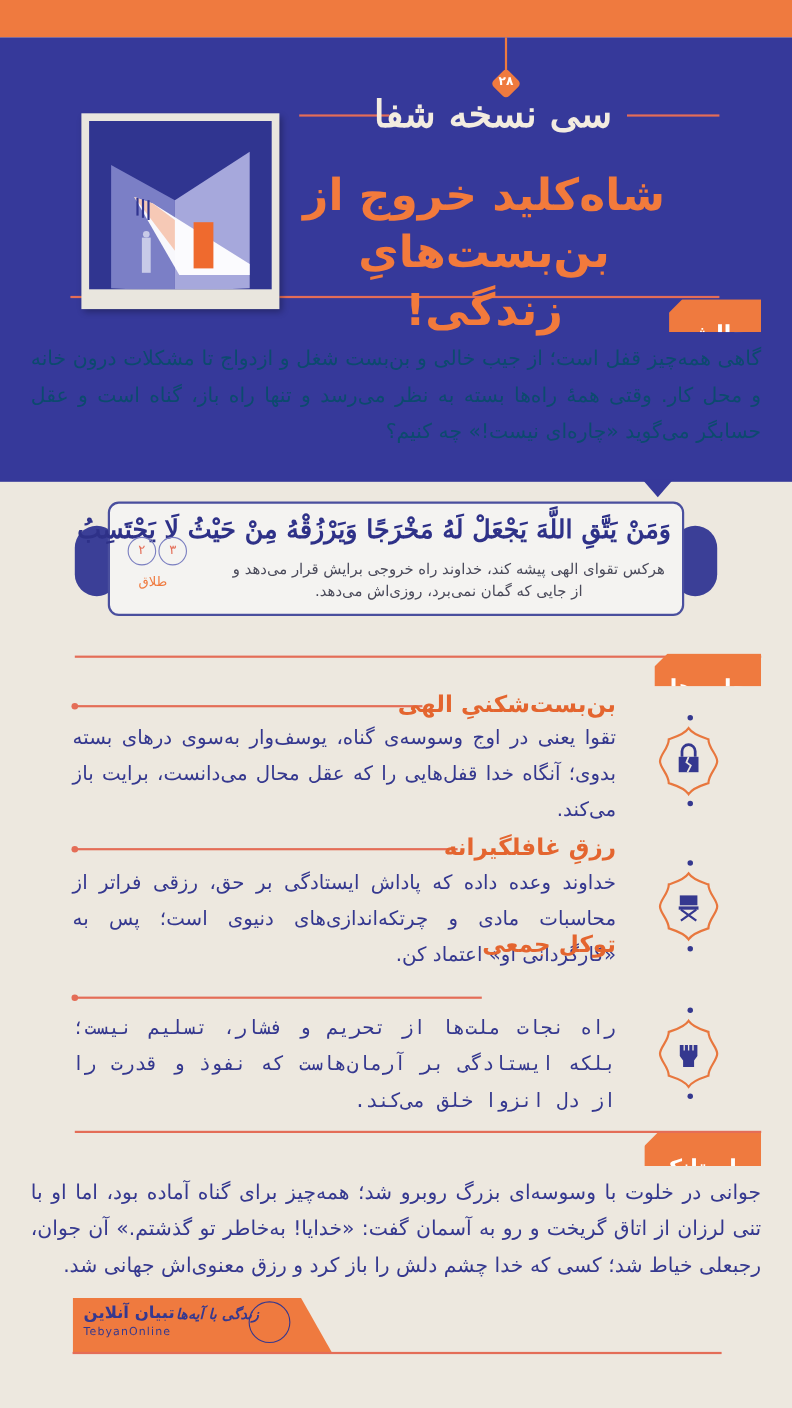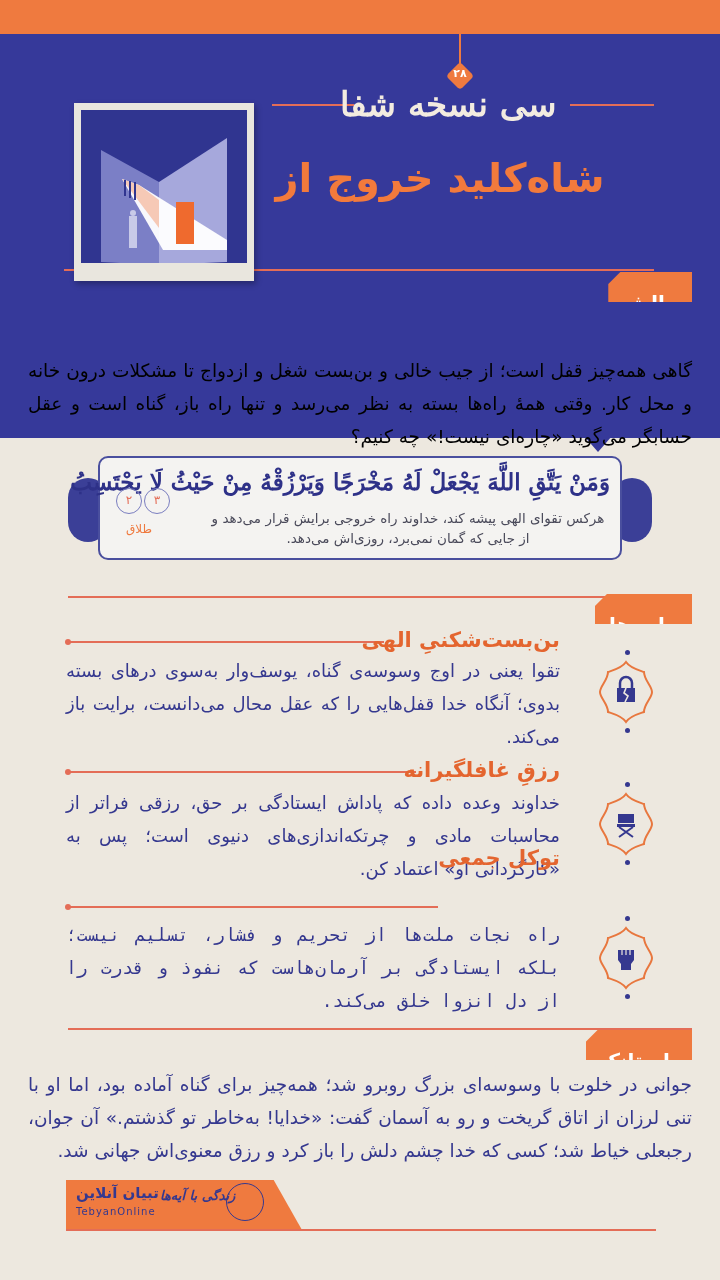--- a/index.html
+++ b/index.html
@@ -48,21 +48,21 @@
   .bottom-line { position: absolute; top: 269px; height: 2px; background: #e46d57; }
   .section-tab {
     position: absolute; right: 28px; height: 30px;
     background: #ef7a3f; color: #fff; font-size: 20px; font-weight: bold;
     padding: 16px 12px 0 14px; line-height: 30px;
     clip-path: polygon(12px 0, 100% 0, 100% 100%, 0 100%, 0 40%);
   }
   .section-line { position: absolute; left: 68px; right: 28px; height: 2px; background: #e46d57; }
   .challenge-text {
     position: absolute; right: 28px; top: 310px; width: 664px;
-    color: #000000; font-size: 18.5px; line-height: 33px; text-align: justify; margin-top: 44px;
+    color: #0c4a6e; font-size: 18.5px; line-height: 33px; text-align: justify;
   }
   .verse-box {
     position: absolute; left: 98px; top: 456px; width: 524px; height: 104px;
     background: #f4f3f1; border: 2px solid #4a4f9e; border-radius: 10px;
   }
   .verse-wing {
     position: absolute; top: 478px; width: 40px; height: 64px; background: #3b3f97;
     border-radius: 20px;
   }
   .verse-arabic {
@@ -134,20 +134,21 @@
       <rect x="53" y="72" width="2" height="18" fill="#303590"></rect>
       <rect x="95" y="92" width="18" height="42" fill="#ef6a2e"></rect>
       <rect x="48" y="106" width="8" height="32" fill="#c8cae8"></rect>
       <circle cx="52" cy="103" r="3" fill="#c8cae8"></circle>
     </svg>
   </div>
 </div>
 
 <div class="main-title">
   <div>شاه‌کلید خروج از</div>
+  <div>بن‌بست‌هایِ زندگی!</div>
 </div>
 
 <div class="section-tab" style="top:272px;">چالش</div>
 <div class="challenge-text">گاهی همه‌چیز قفل است؛ از جیب خالی و بن‌بست شغل و ازدواج تا مشکلات درون خانه و محل کار. وقتی همهٔ راه‌ها بسته به نظر می‌رسد و تنها راه باز، گناه است و عقل حسابگر می‌گوید «چاره‌ای نیست!» چه کنیم؟</div>
 
 <div class="verse-wing" style="left:68px;"></div>
 <div class="verse-wing" style="left:612px;"></div>
 <div class="verse-box"></div>
 <div class="verse-arabic">وَمَنْ يَتَّقِ اللَّهَ يَجْعَلْ لَهُ مَخْرَجًا وَيَرْزُقْهُ مِنْ حَيْثُ لَا يَحْتَسِبُ</div>
 <div class="verse-trans">هرکس تقوای الهی پیشه کند، خداوند راه خروجی برایش قرار می‌دهد و از جایی که گمان نمی‌برد، روزی‌اش می‌دهد.</div>

